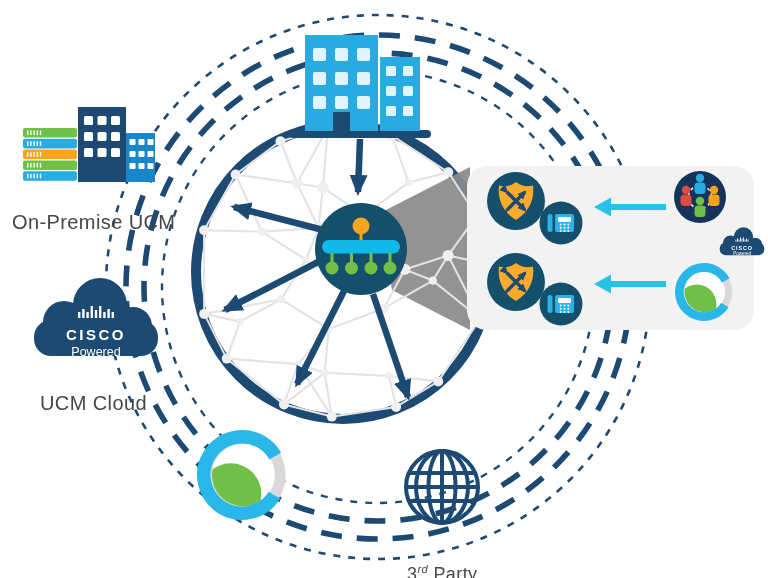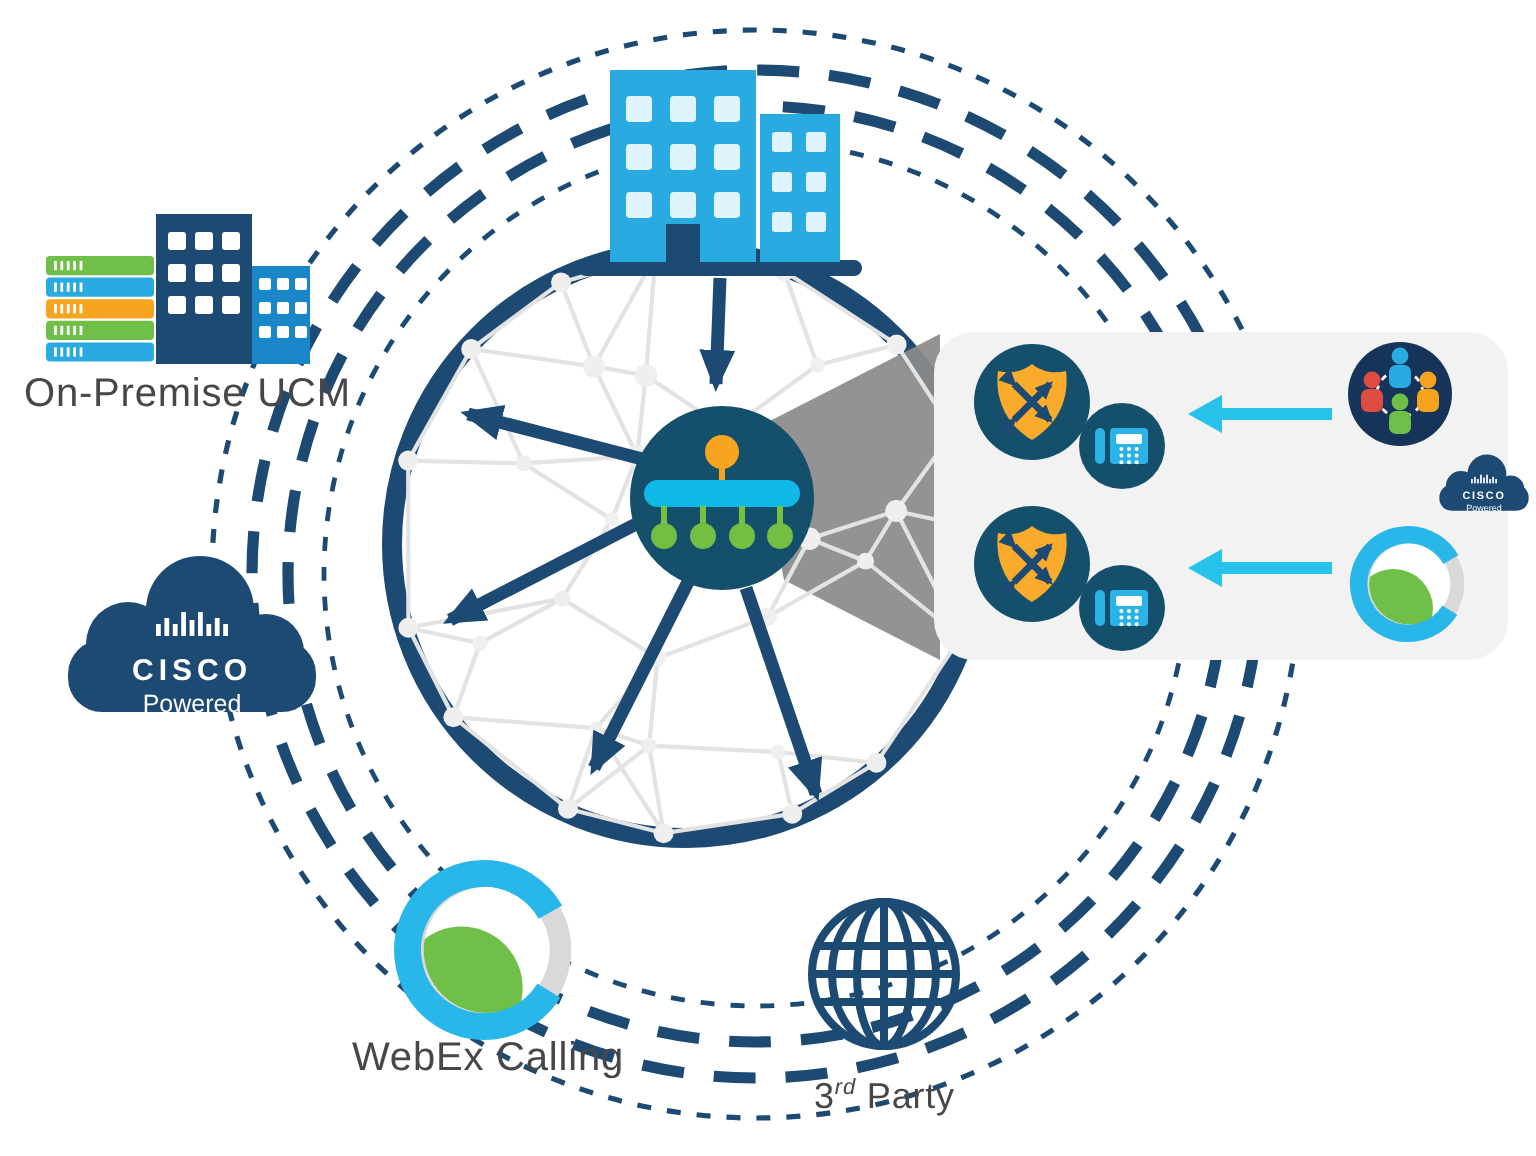--- a/index.html
+++ b/index.html
@@ -1,19 +1,19 @@
 <!DOCTYPE html>
 <html><head>
 <meta charset="utf-8">
 <style>
   html,body{margin:0;padding:0;background:#ffffff;}
   #stage{position:relative;width:768px;height:578px;background:#ffffff;overflow:hidden;
          font-family:"Liberation Sans",sans-serif;}
   #art{position:absolute;left:0;top:0;}
-  .lbl{position:absolute;color:#47474a;font-size:20px;letter-spacing:.4px;white-space:nowrap;}
+  .lbl{position:absolute;color:#47474a;font-size:20px;letter-spacing:.4px;white-space:nowrap;margin-top:25px;}
   .lbl sup{font-size:11px;vertical-align:super;font-style:italic;}
   .cloud-brand{fill:#ffffff;font-family:"Liberation Sans",sans-serif;font-weight:bold;
                font-size:15px;letter-spacing:2.5px;text-anchor:middle;}
   .cloud-sub{fill:#ffffff;font-family:"Liberation Sans",sans-serif;font-size:12.5px;
              text-anchor:middle;}
 </style>
 </head>
 <body>
 
 <div id="stage">
@@ -360,15 +360,15 @@
       <text class="cloud-sub" y="26">Powered</text>
     </g>
 
     <g transform="translate(704,292) scale(29)">
       <use href="#webex-logo"></use>
     </g>
   </g>
 </svg>
 
 <div class="lbl" style="left:12px;top:186px;">On-Premise UCM</div>
-<div class="lbl" style="left:176px;top:518px;">WebEx Calling</div>
+<div class="lbl" style="left:40px;top:367px;">UCM Cloud</div>
 <div class="lbl" style="left:407px;top:538px;font-size:18px;"><span>3</span><sup>rd</sup>&nbsp;<span>Party</span></div>
 </div>
 
 </body></html>

